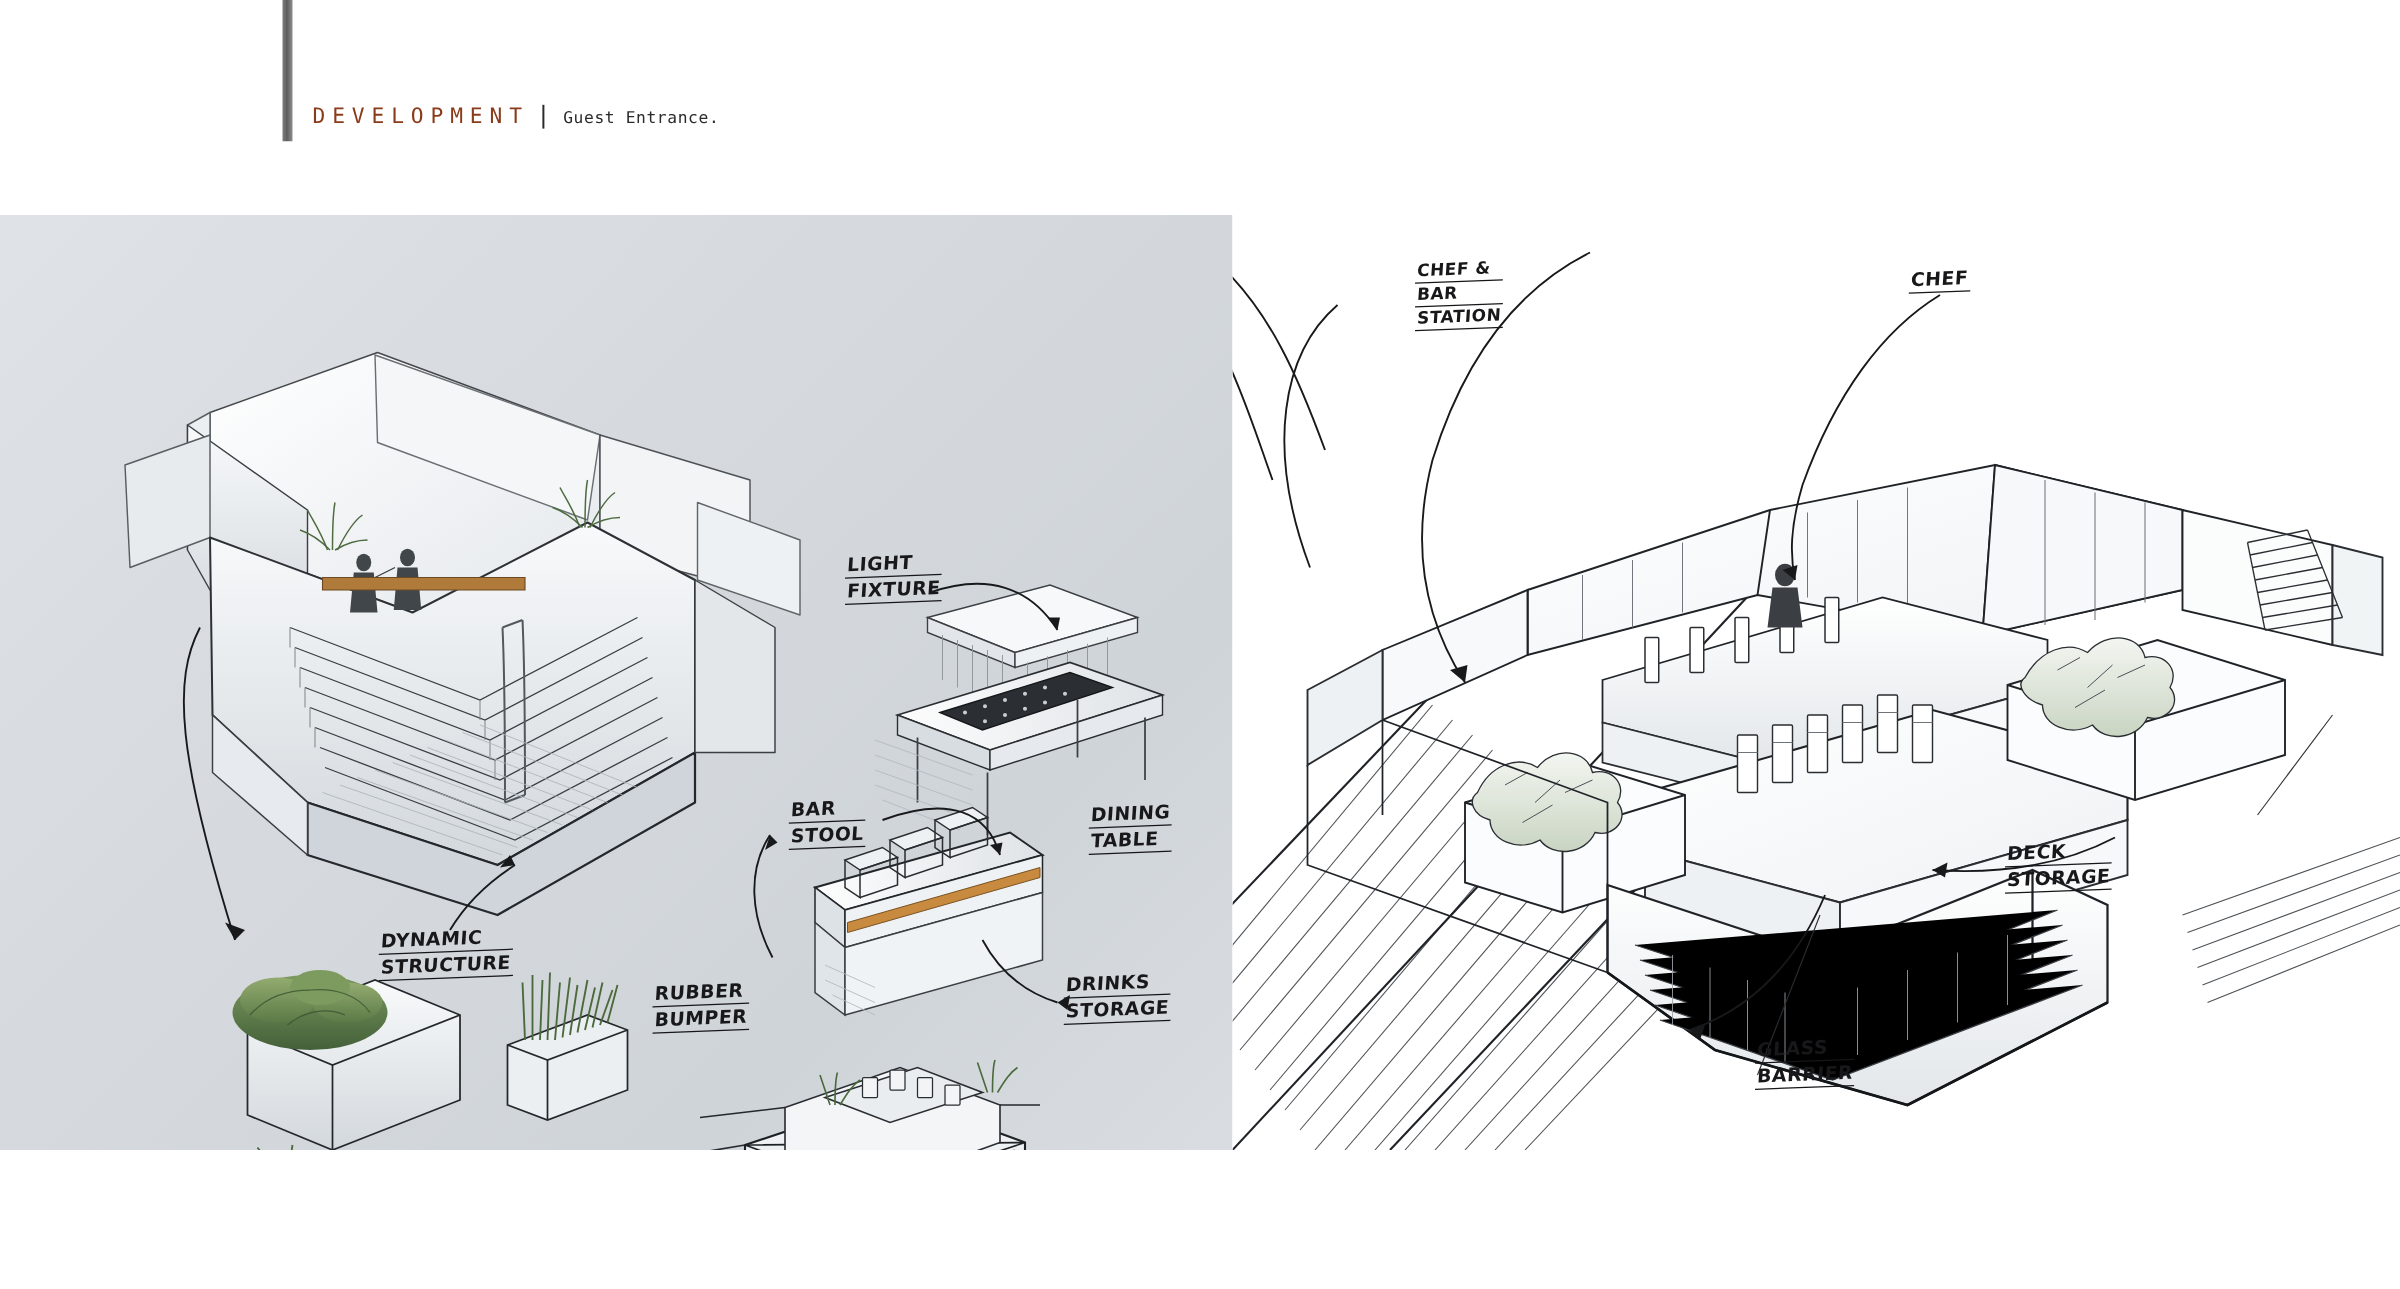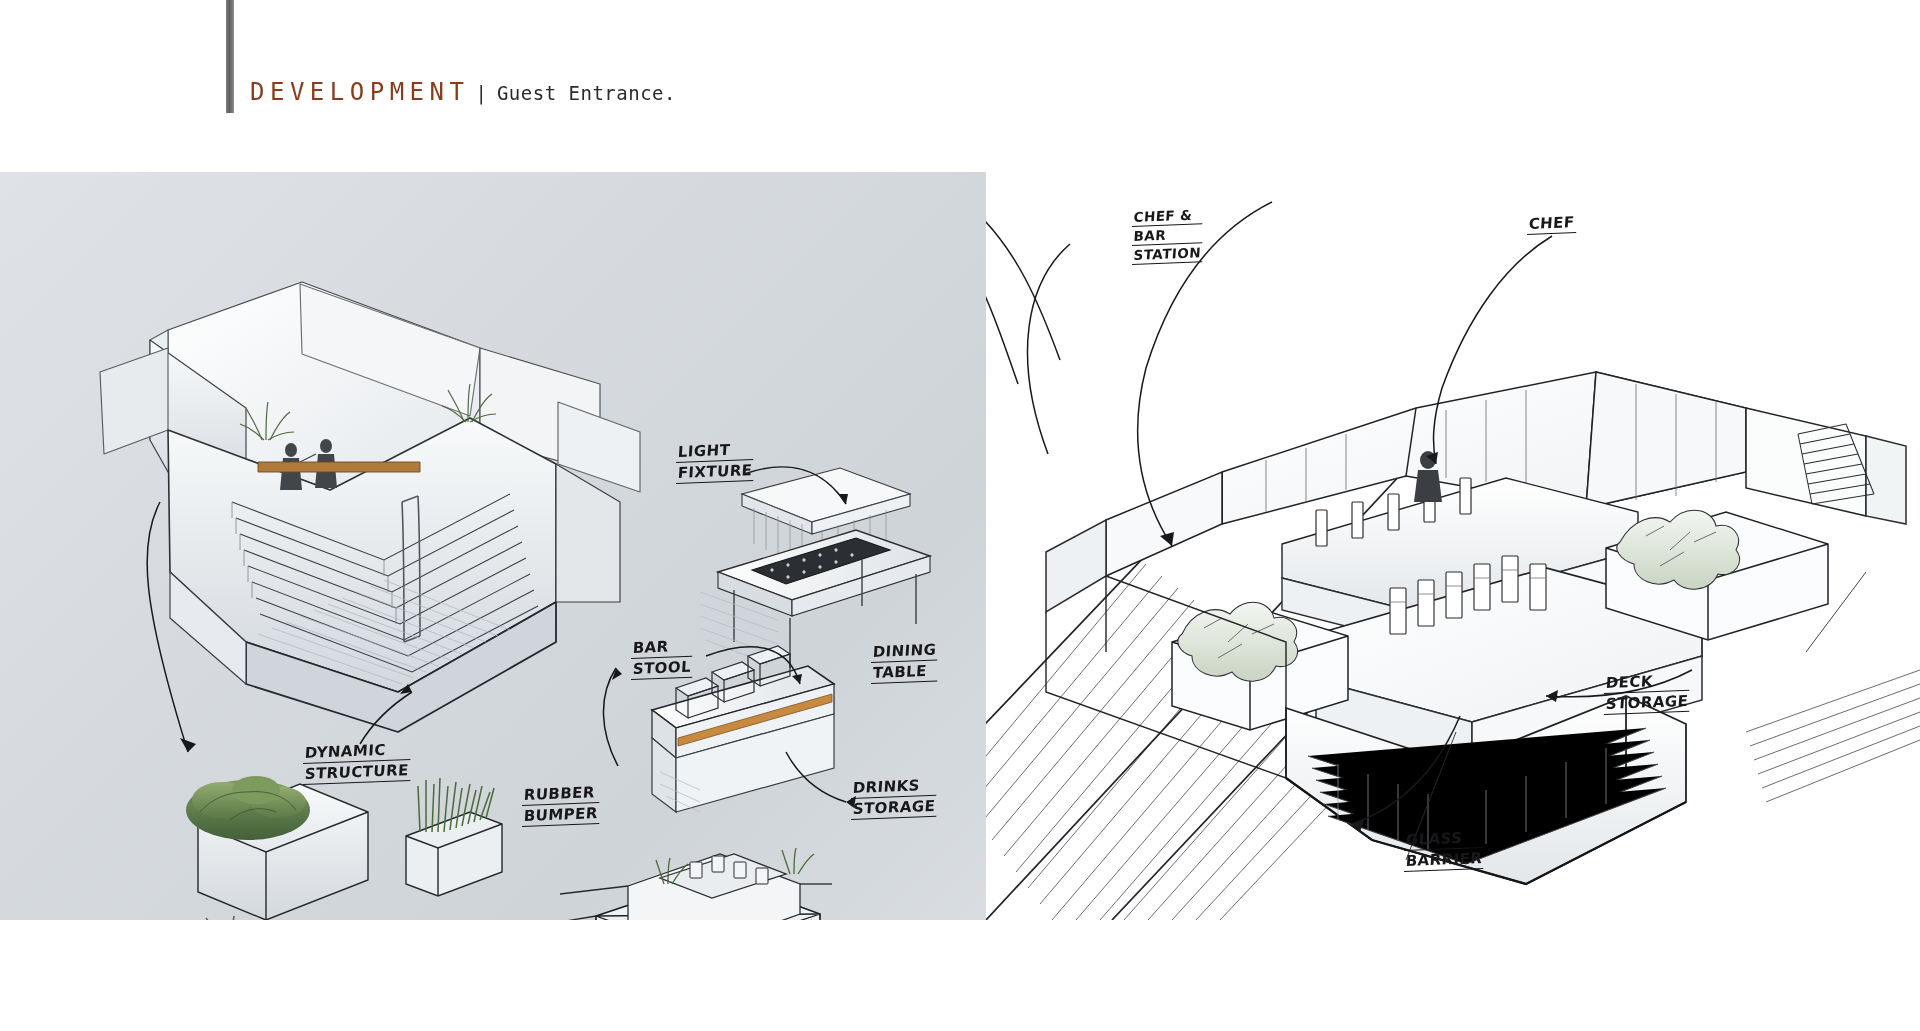--- a/index.html
+++ b/index.html
@@ -18,34 +18,34 @@
   }
   #header-text{
     position:absolute;left:250px;top:82px;
     white-space:nowrap;
     font-size:20px;line-height:20px;
   }
   .hdr-main{
     color:#8a3b1a;
     font-family:"DejaVu Sans Mono", monospace;
     letter-spacing:5.5px;
-    font-size:24px;
+    font-size:17px;
     font-weight:400;
   }
   .hdr-sep{
     color:#2b2b2b;
     font-family:"DejaVu Sans Mono", monospace;
     padding:0 10px 0 6px;
     font-size:19px;
   }
   .hdr-sub{
     color:#2b2b2b;
     font-family:"DejaVu Sans Mono", monospace;
     letter-spacing:0.5px;
-    font-size:19px;
+    font-size:13px;
   }
 
   
   #left-panel{
     position:absolute;left:0px;top:172px;width:986px;height:748px;
     background:linear-gradient(135deg,#dfe2e6 0%,#d6dade 40%,#cfd4d9 75%,#d9dde1 100%);
     overflow:hidden;
   }
   #right-panel{
     position:absolute;left:986px;top:172px;width:934px;height:748px;

